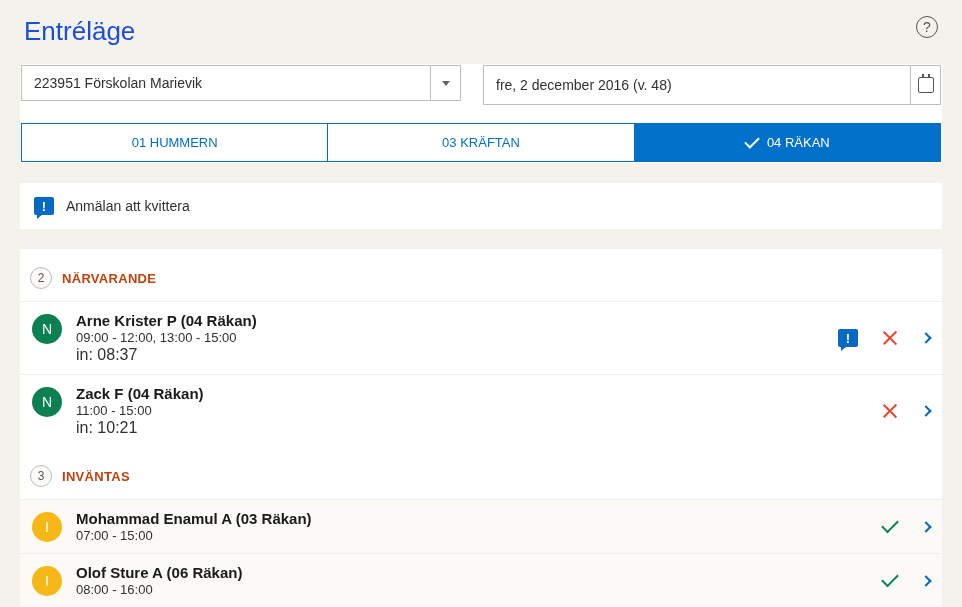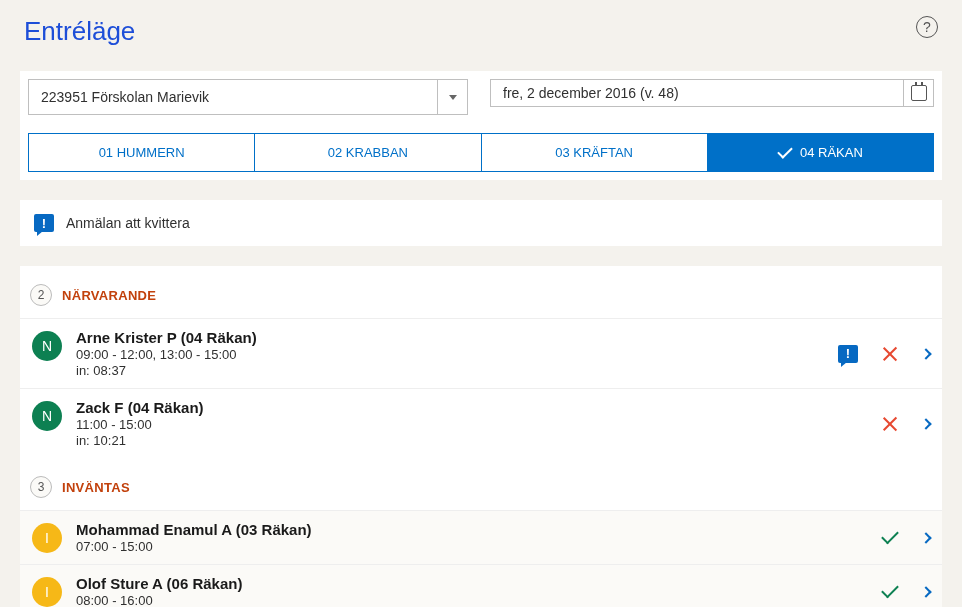--- a/index.html
+++ b/index.html
@@ -25,22 +25,22 @@
   border: 1.5px solid #555;
   border-radius: 50%;
   display: flex; align-items: center; justify-content: center;
   font-size: 14px;
   color: #555;
   background: transparent;
   cursor: pointer;
 }
 .panel {
   background: #fff;
-  margin: 14px 20px 20px 20px;
-  padding: 8px;
+  margin: 7px 20px 20px 20px;
+  padding: 1px;
 }
 .filters {
   display: flex;
   gap: 22px;
   margin-bottom: 18px;
 }
 .select-wrap {
   display: flex;
   border: 1px solid #bfbfbf;
   height: 36px;
@@ -64,21 +64,21 @@
 }
 .caret-down {
   width: 0; height: 0;
   border-left: 4px solid transparent;
   border-right: 4px solid transparent;
   border-top: 5px solid #666;
 }
 .date-wrap {
   display: flex;
   border: 1px solid #bfbfbf;
-  height: 28px;
+  height: 40px;
   flex: 1;
 }
 .calendar-icon {
   width: 16px; height: 16px;
   border: 1.5px solid #555;
   border-radius: 2px;
   position: relative;
 }
 .calendar-icon::before, .calendar-icon::after {
   content: '';
@@ -185,21 +185,21 @@
   font-size: 14px;
   font-weight: 500;
   flex-shrink: 0;
   margin-top: 2px;
 }
 .avatar.green { background: #0d8052; }
 .avatar.yellow { background: #f6b817; }
 .person-info { flex: 1; }
 .person-name { font-size: 15px; font-weight: 600; color: #1a1a1a; }
 .person-time { font-size: 13px; color: #303030; margin-top: 1px; }
-.person-in { font-size: 13px; color: #303030; margin-top: 1px; }
+.person-in { font-size: 16px; color: #303030; margin-top: 1px; }
 .row-actions {
   display: flex;
   align-items: center;
   gap: 24px;
   align-self: center;
 }
 .action-btn {
   cursor: pointer;
   display: flex;
   align-items: center;
@@ -264,21 +264,20 @@
     </div>
     <div class="date-wrap">
       <div class="select-input">fre, 2 december 2016 (v. 48)</div>
       <div class="select-btn">
         <div class="calendar-icon"></div>
       </div>
     </div>
   </div>
   <div class="tabs">
     <div class="tab">01 HUMMERN</div>
-    <div class="tab">02 KRABBAN</div>
     <div class="tab">03 KRÄFTAN</div>
     <div class="tab active">
       <div class="check-mark"></div>
       <span>04 RÄKAN</span>
     </div>
   </div>
 </div>
 
 <div class="notice">
   <div class="notice-icon">!</div>

